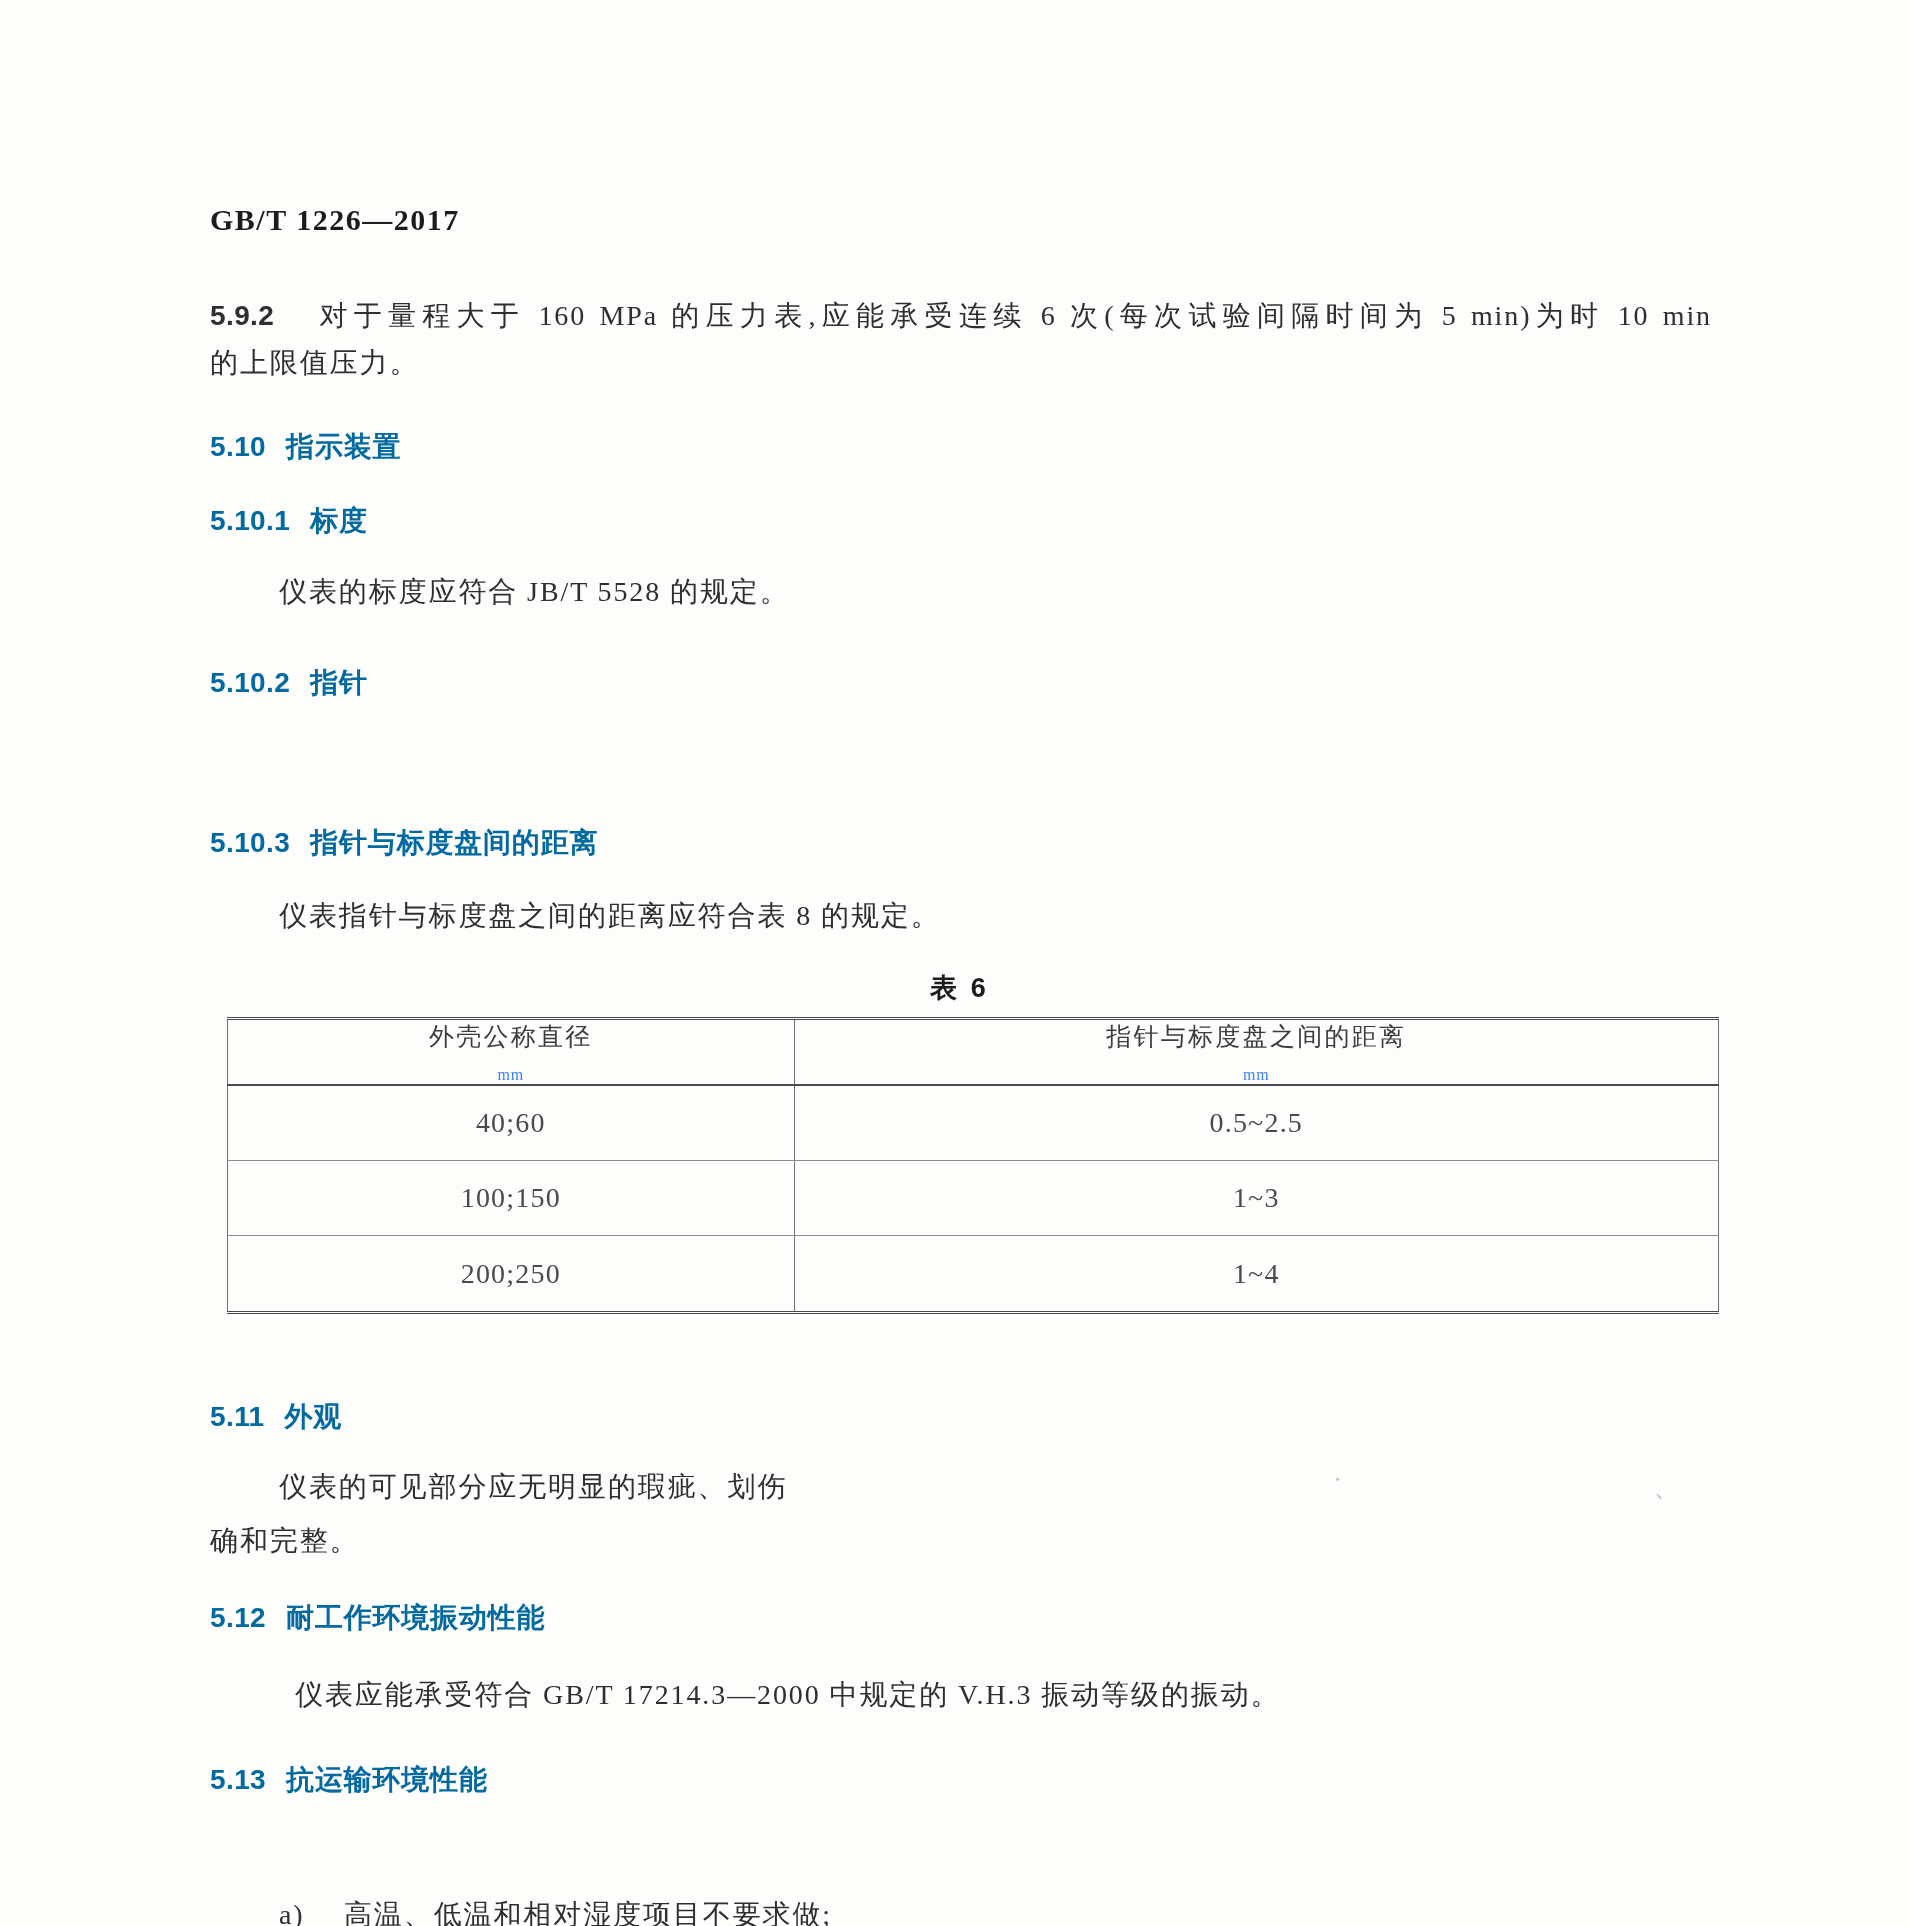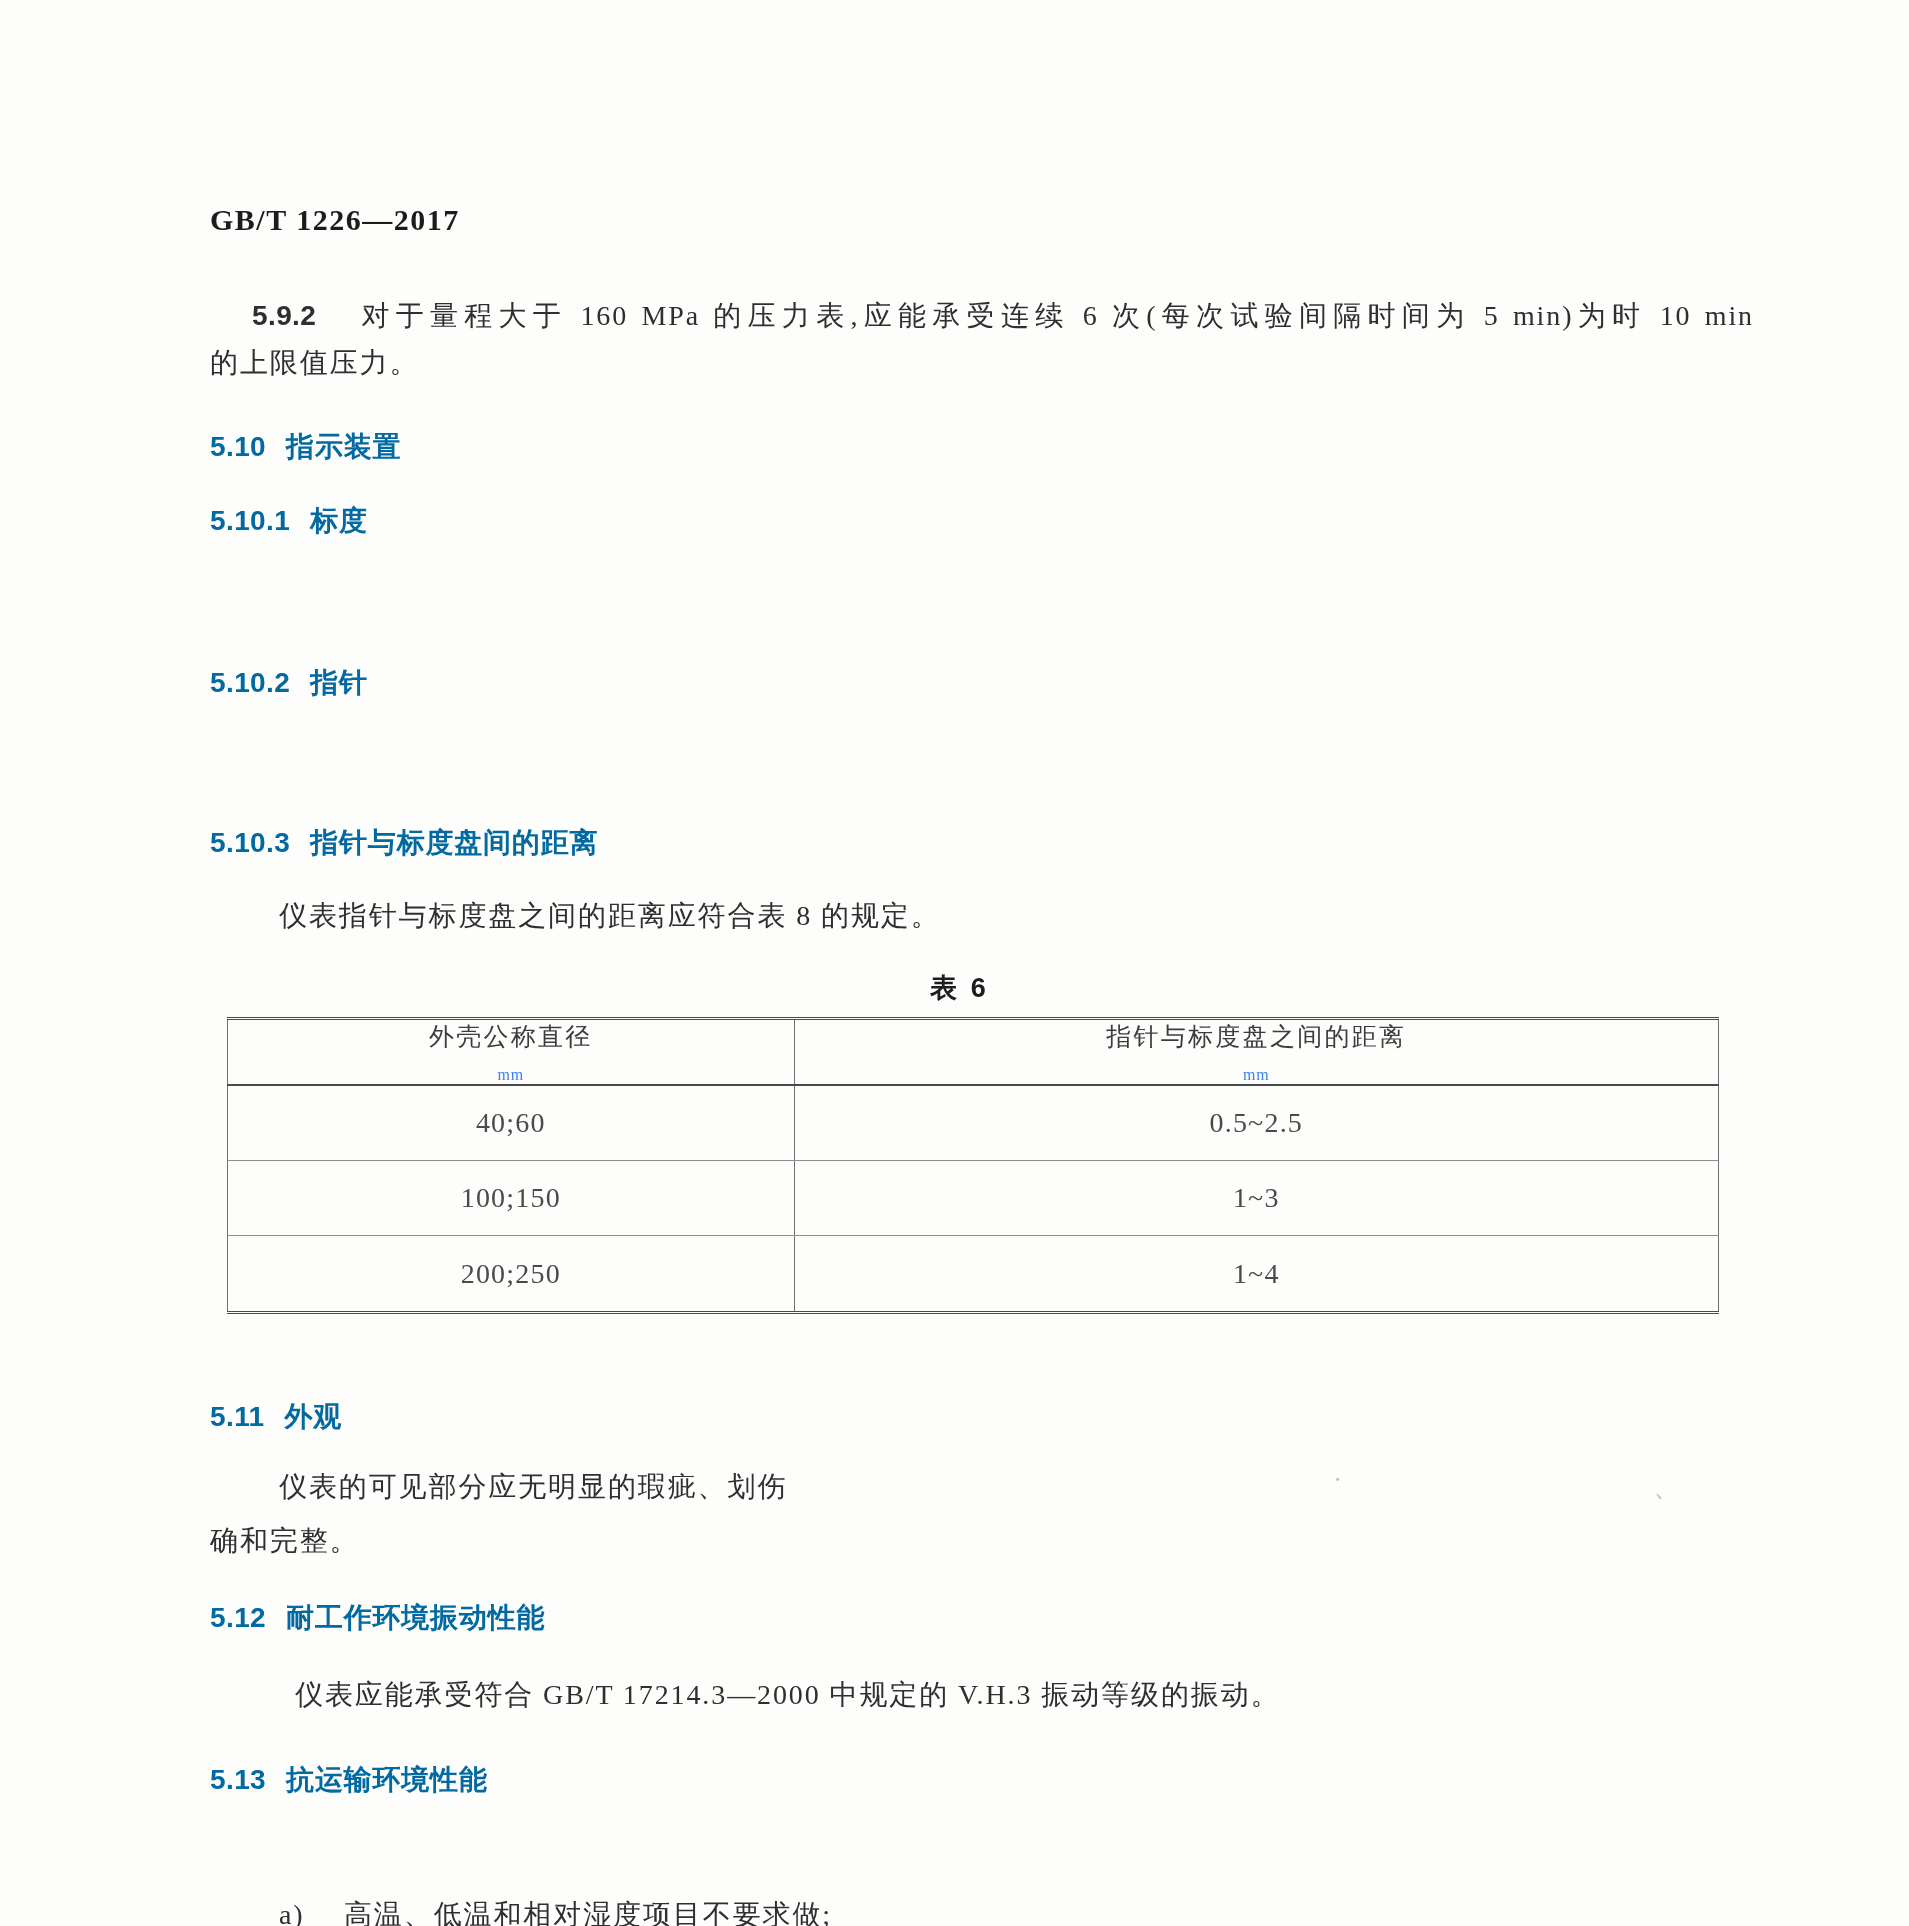--- a/index.html
+++ b/index.html
@@ -22,21 +22,20 @@
   }
   .heading .num{margin-right:20px;letter-spacing:0.4px;}
   .body-line{
     font-size:28px;letter-spacing:1.9px;color:#2f2f2f;
   }
   .body-justify{
     width:1502px;
     text-align:justify;
     text-align-last:justify;
     white-space:normal;
-    margin-left:42px;
   }
   .faint{opacity:.28;}
   .table-caption{
     font-family:"Liberation Sans", sans-serif;
     font-weight:bold;font-size:27px;color:#1d1d1d;letter-spacing:3.1px;
   }
   table.t8{
     position:absolute;left:227px;top:1017px;width:1492px;height:297px;
     border-collapse:collapse;table-layout:fixed;
     border-left:1.2px solid #6f6f6f;border-right:1.2px solid #6f6f6f;
@@ -71,20 +70,21 @@
   </div>
   <div class="abs body-line" style="left:210px;top:344px;">的上限值压力。</div>
 
   <div class="abs heading" style="left:210px;top:428px;">
     <span class="num">5.10</span><span>指示装置</span>
   </div>
 
   <div class="abs heading" style="left:210px;top:502px;">
     <span class="num">5.10.1</span><span>标度</span>
   </div>
+  <div class="abs body-line" style="left:279px;top:573px;">仪表的标度应符合 JB/T 5528 的规定。</div>
 
   <div class="abs heading" style="left:210px;top:664px;">
     <span class="num">5.10.2</span><span>指针</span>
   </div>
 
   <div class="abs heading" style="left:210px;top:824px;">
     <span class="num">5.10.3</span><span>指针与标度盘间的距离</span>
   </div>
   <div class="abs body-line" style="left:279px;top:897px;">仪表指针与标度盘之间的距离应符合表 8 的规定。</div>
 

